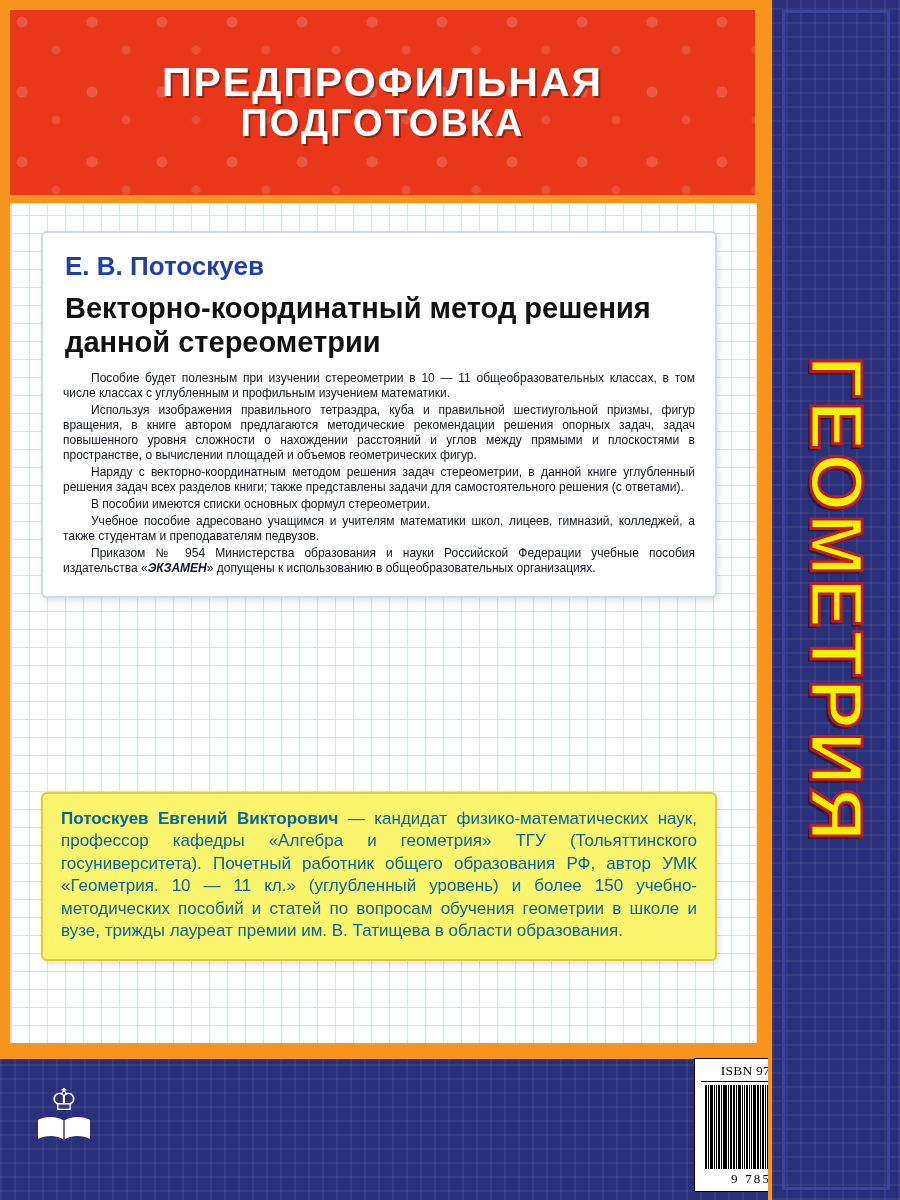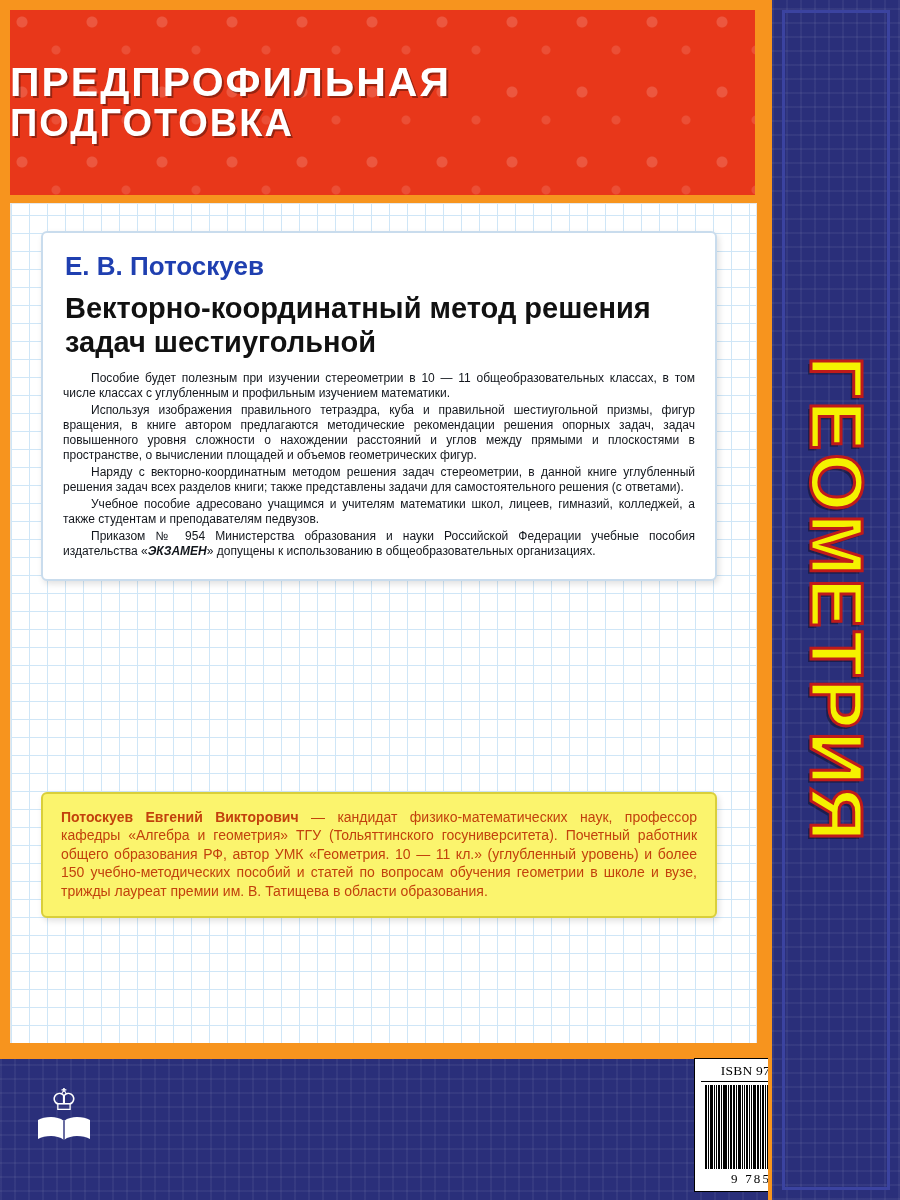--- a/index.html
+++ b/index.html
@@ -73,21 +73,21 @@
     width: 745px;
     height: 185px;
     background: #e8371a;
     background-image:
       radial-gradient(circle at 12px 12px, rgba(255,255,255,0.16) 5px, rgba(255,255,255,0) 6px),
       radial-gradient(circle at 46px 40px, rgba(255,255,255,0.12) 4px, rgba(255,255,255,0) 5px);
     background-size: 70px 70px, 70px 70px;
     overflow: hidden;
     display: flex;
     flex-direction: column;
-    align-items: flex-start;
+    align-items: center;
     justify-content: center;
   }
   .top-banner .line {
     color: #ffffff;
     font-weight: bold;
     letter-spacing: 2px;
     text-shadow: 2px 2px 0 rgba(0,0,0,0.35);
     line-height: 1.04;
     text-align: center;
   }
@@ -159,23 +159,23 @@
     width: 676px;
     background: #fbf46d;
     border: 2px solid #d9cf3a;
     border-radius: 6px;
     box-shadow: 2px 3px 6px rgba(0,0,0,0.12);
     padding: 14px 18px 16px 18px;
     box-sizing: border-box;
   }
   .bio p {
     margin: 0;
-    font-size: 14px;
+    font-size: 17px;
     line-height: 1.32;
-    color: #c2410c;
+    color: #0369a1;
     text-align: justify;
   }
   .bio .name { font-weight: bold; }
 
   
   .bottom {
     position: absolute;
     left: 0;
     top: 1053px;
     width: 772px;
@@ -289,25 +289,26 @@
 
   <div class="top-banner">
     <div class="line tb-l1">ПРЕДПРОФИЛЬНАЯ</div>
     <div class="line tb-l3">ПОДГОТОВКА</div>
   </div>
 
   <div class="paper">
 
     <div class="card">
       <div class="author">Е. В. Потоскуев</div>
-      <div class="book-title">Векторно-координатный метод решения задач шестиугольной</div>
+      <div class="book-title">Векторно-координатный метод решения данной стереометрии</div>
       <div class="annot">
         <p>Пособие будет полезным при изучении стереометрии в 10 — 11 общеобразовательных классах, в том числе классах с углубленным и профильным изучением математики.</p>
         <p>Используя изображения правильного тетраэдра, куба и правильной шестиугольной призмы, фигур вращения, в книге автором предлагаются методические рекомендации решения опорных задач, задач повышенного уровня сложности о нахождении расстояний и углов между прямыми и плоскостями в пространстве, о вычислении площадей и объемов геометрических фигур.</p>
         <p>Наряду с векторно-координатным методом решения задач стереометрии, в данной книге углубленный решения задач всех разделов книги; также представлены задачи для самостоятельного решения (с ответами).</p>
+        <p>В пособии имеются списки основных формул стереометрии.</p>
         <p>Учебное пособие адресовано учащимся и учителям математики школ, лицеев, гимназий, колледжей, а также студентам и преподавателям педвузов.</p>
         <p><span>Приказом № 954 Министерства образования и науки Российской Федерации учебные пособия издательства «</span><span class="pub">ЭКЗАМЕН</span><span>» допущены к использованию в общеобразовательных организациях.</span></p>
       </div>
     </div>
 
     <div class="bio">
       <p><span class="name">Потоскуев  Евгений  Викторович</span><span> — кандидат физико-математических наук, профессор кафедры «Алгебра и геометрия» ТГУ (Тольяттинского госуниверситета). Почетный работник общего образования РФ, автор УМК «Геометрия. 10 — 11 кл.» (углубленный уровень) и более 150 учебно-методических пособий и статей по вопросам обучения геометрии в школе и вузе, трижды лауреат премии им. В. Татищева в области образования.</span></p>
     </div>
 
   </div>

